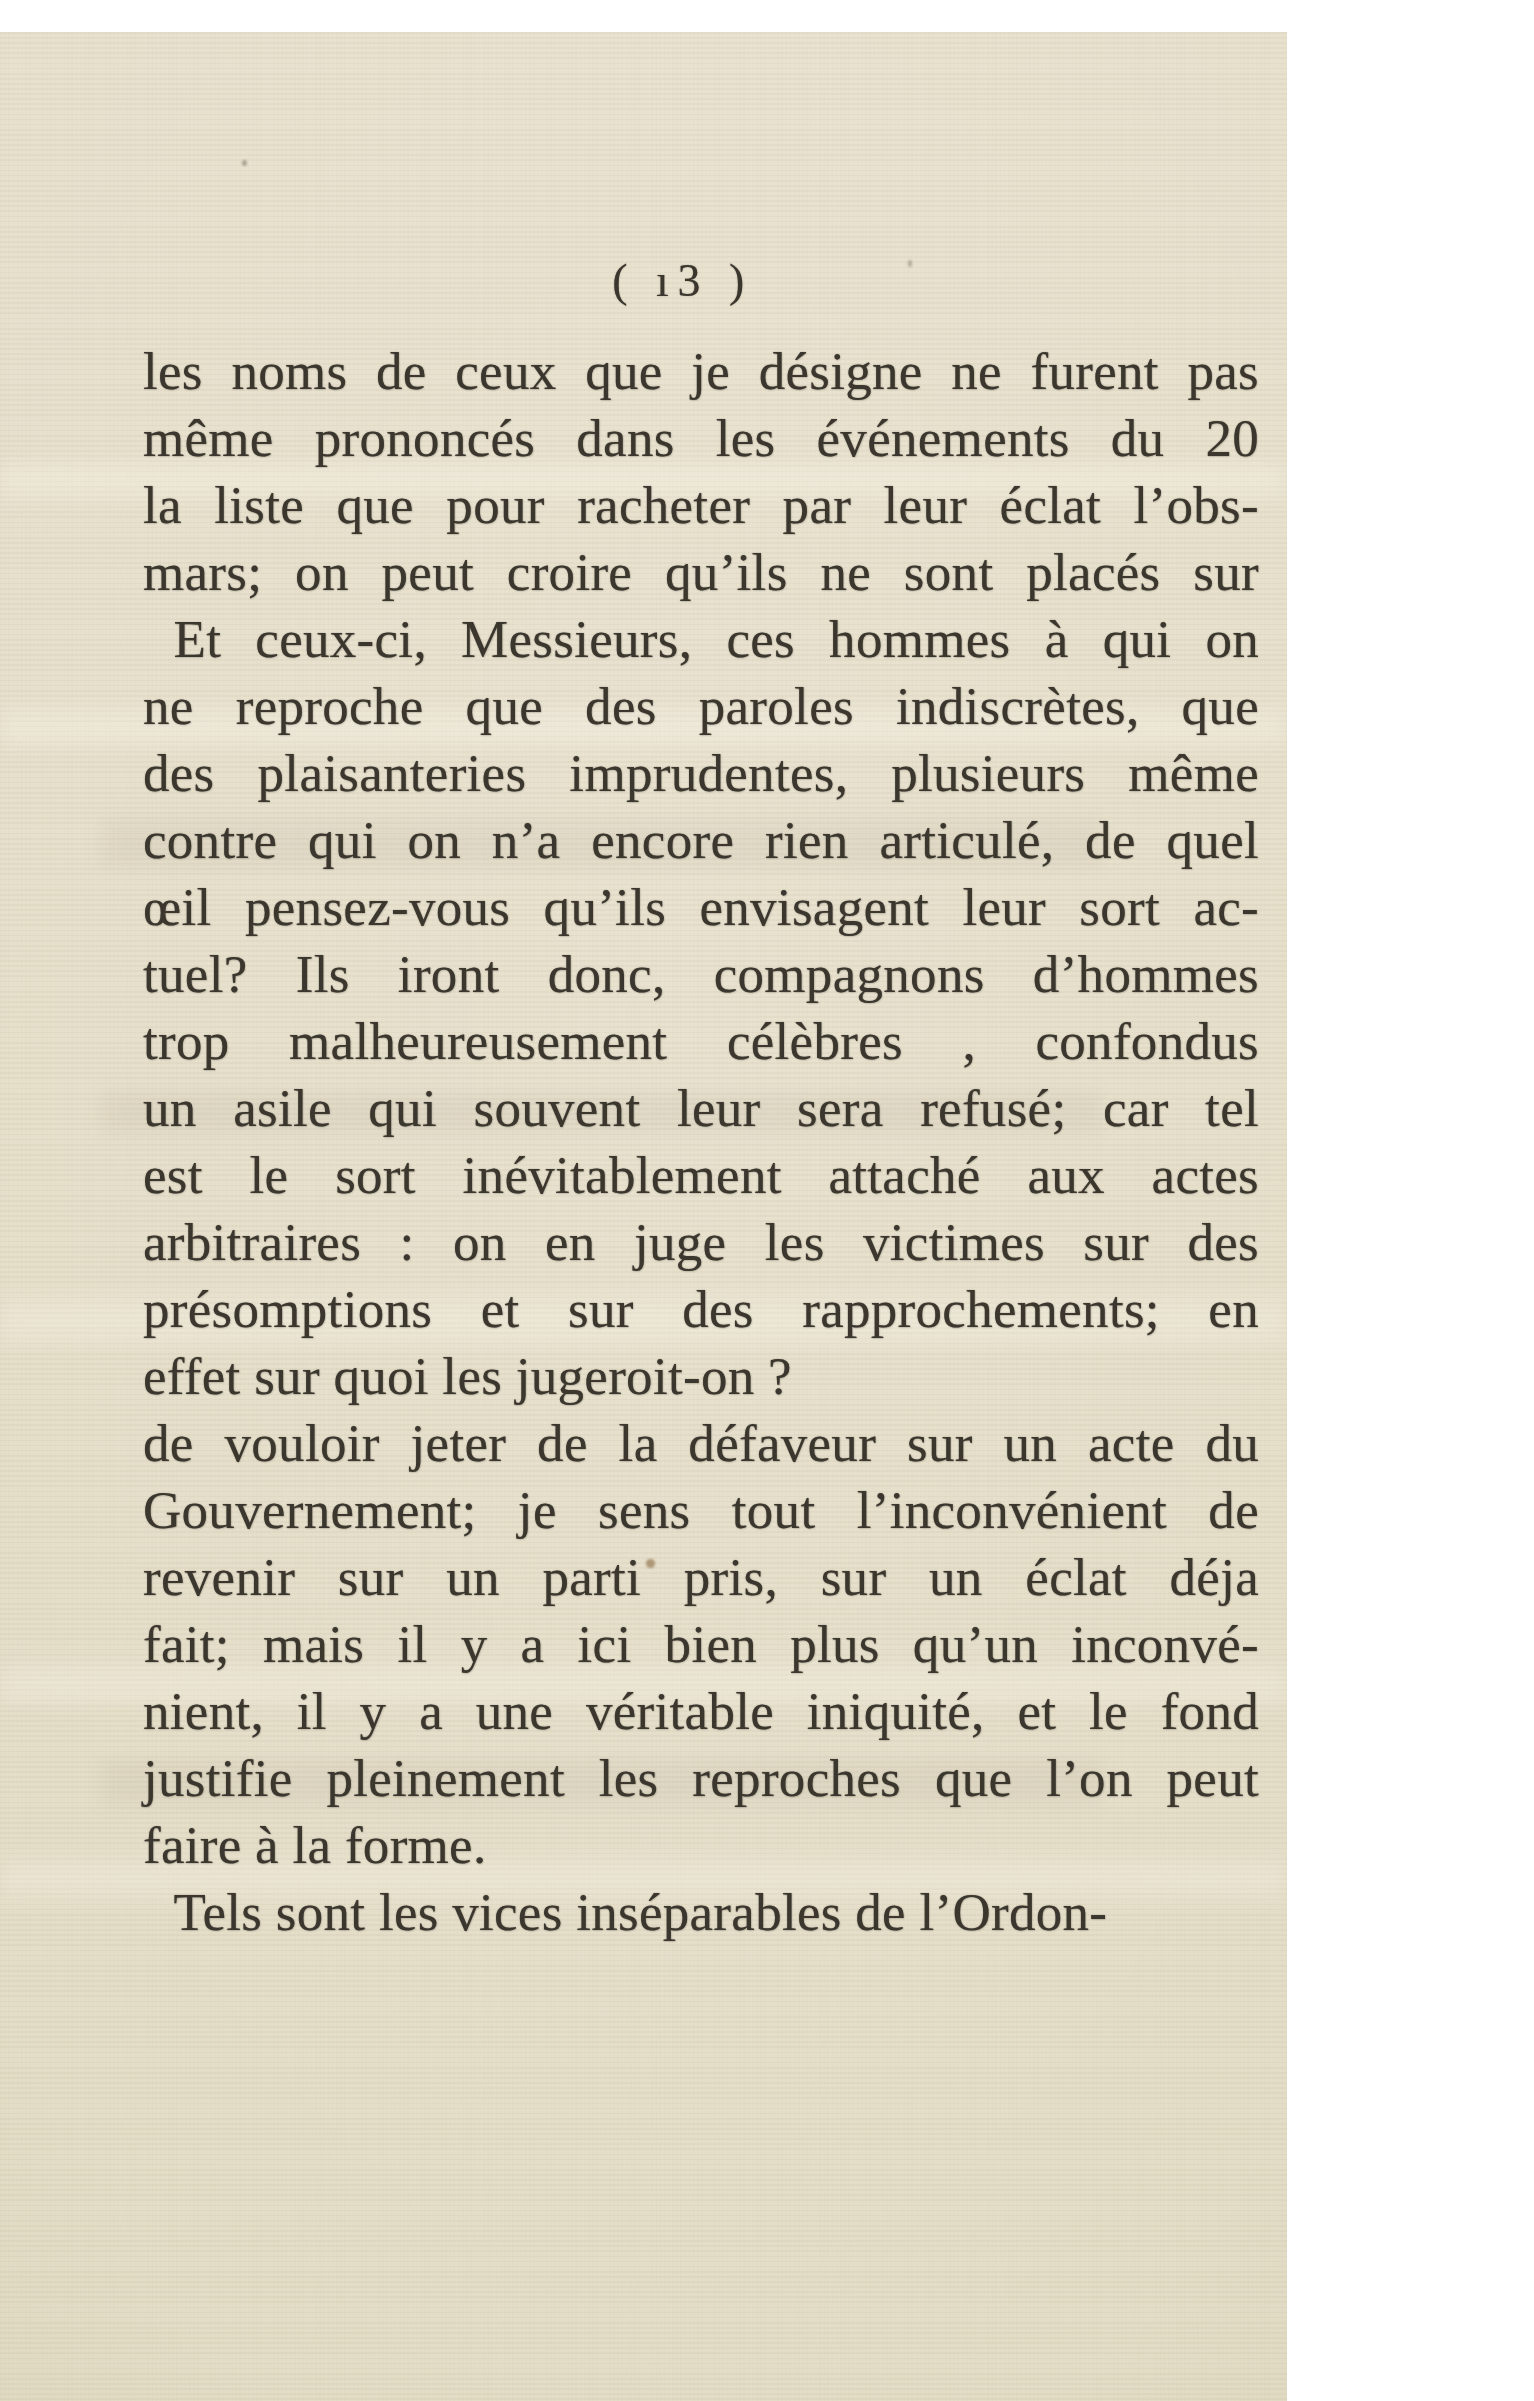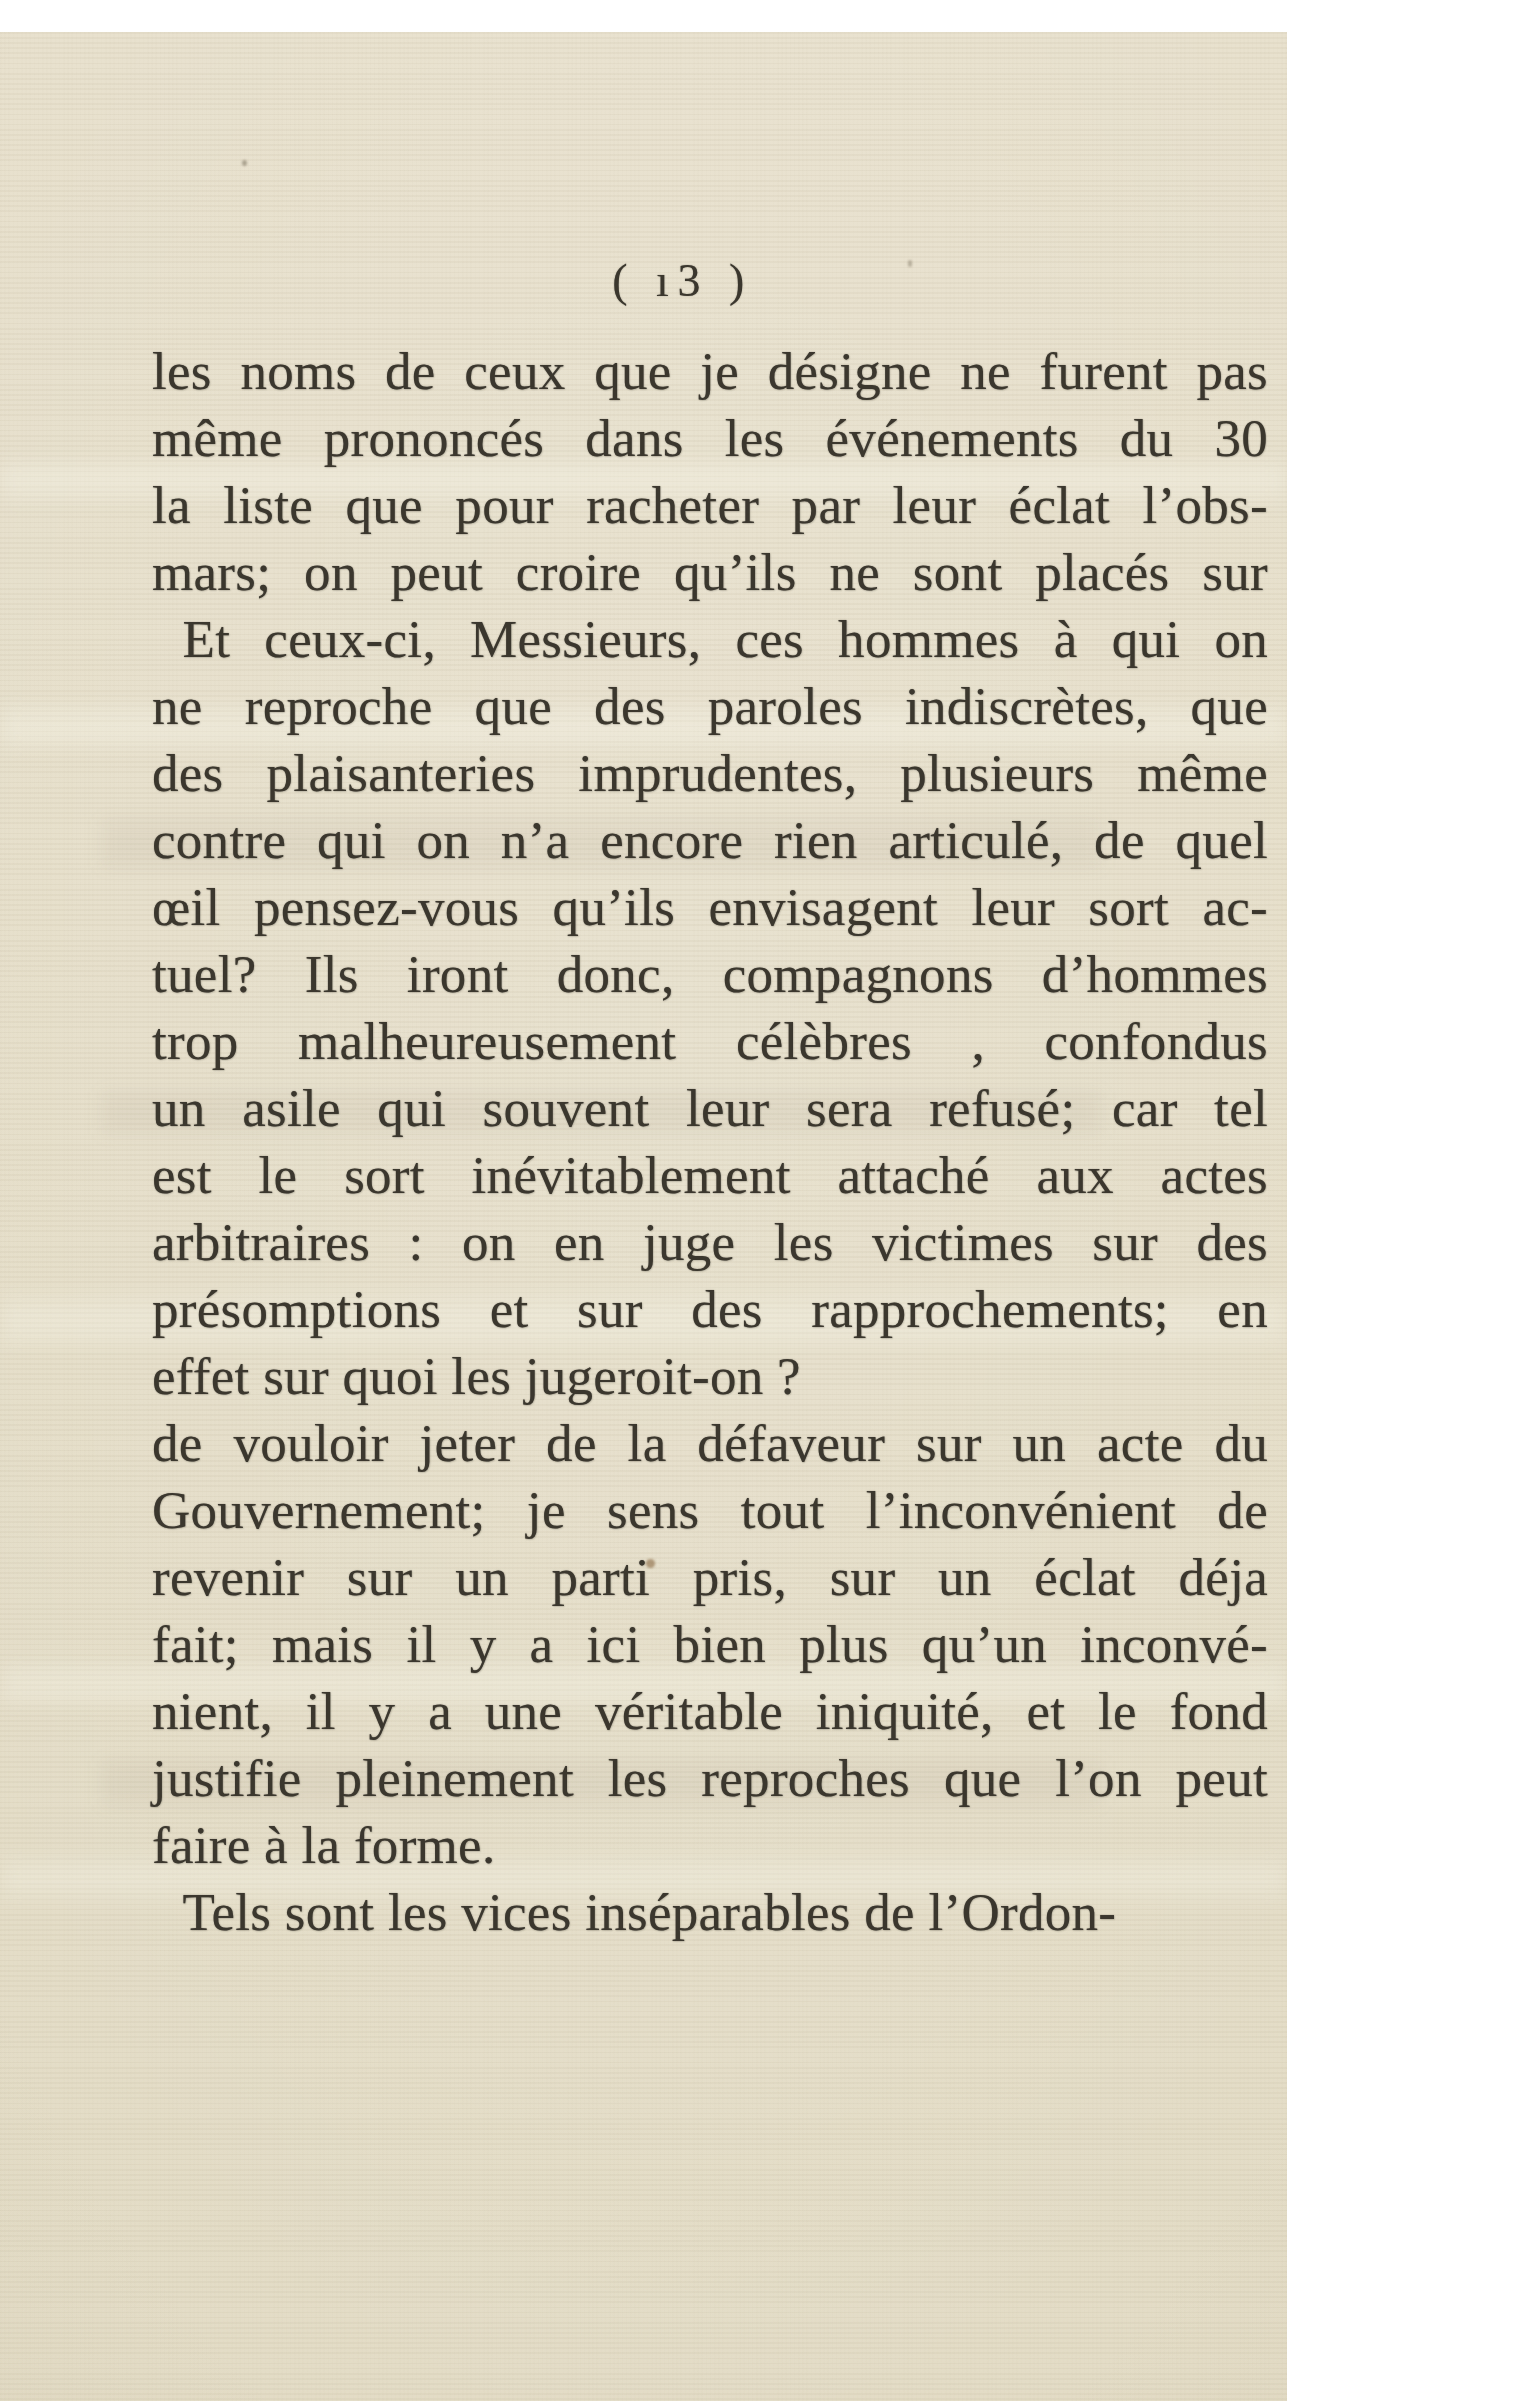--- a/index.html
+++ b/index.html
@@ -31,21 +31,21 @@
     top: 222px;
     width: 195px;
     text-align: center;
     font-size: 46px;
     letter-spacing: 8.5px;
     color: #3b372e;
     text-shadow: 0 0 1.2px rgba(59,55,46,0.65);
   }
   .text-block {
     position: absolute;
-    left: 152px;
+    left: 143px;
     top: 306px;
     width: 1116px;
     font-size: 53px;
     line-height: 67px;
     letter-spacing: 0.3px;
     color: #3b372e;
     text-shadow: 0 0 1.2px rgba(59,55,46,0.62), 0.8px 1px 1.5px rgba(59,55,46,0.14);
     text-rendering: optimizeLegibility;
   }
   .paragraph { margin: 0; }
@@ -114,21 +114,21 @@
   <div class="smudge m1"></div>
   <div class="smudge m2"></div>
   <div class="smudge m3"></div>
   <div class="crease"></div>
 
   <div class="page-number">( ı3 )</div>
 
   <div class="text-block">
       <div class="paragraph">
         <div class="line">les noms de ceux que je désigne ne furent pas</div>
-        <div class="line">même prononcés dans les événements du 30</div>
+        <div class="line">même prononcés dans les événements du 20</div>
         <div class="line">la liste que pour racheter par leur éclat l’obs-</div>
         <div class="line">mars; on peut croire qu’ils ne sont placés sur</div>
       </div>
       <div class="paragraph">
         <div class="line indent">Et ceux-ci, Messieurs, ces hommes à qui on</div>
         <div class="line">ne reproche que des paroles indiscrètes, que</div>
         <div class="line">des plaisanteries imprudentes, plusieurs même</div>
         <div class="line">contre qui on n’a encore rien articulé, de quel</div>
         <div class="line">œil pensez-vous qu’ils envisagent leur sort ac-</div>
         <div class="line">tuel? Ils iront donc, compagnons d’hommes</div>

